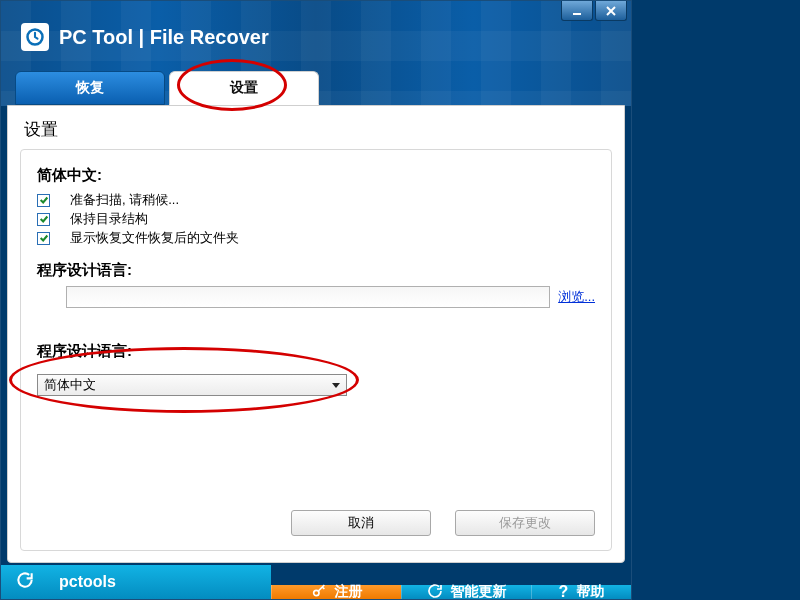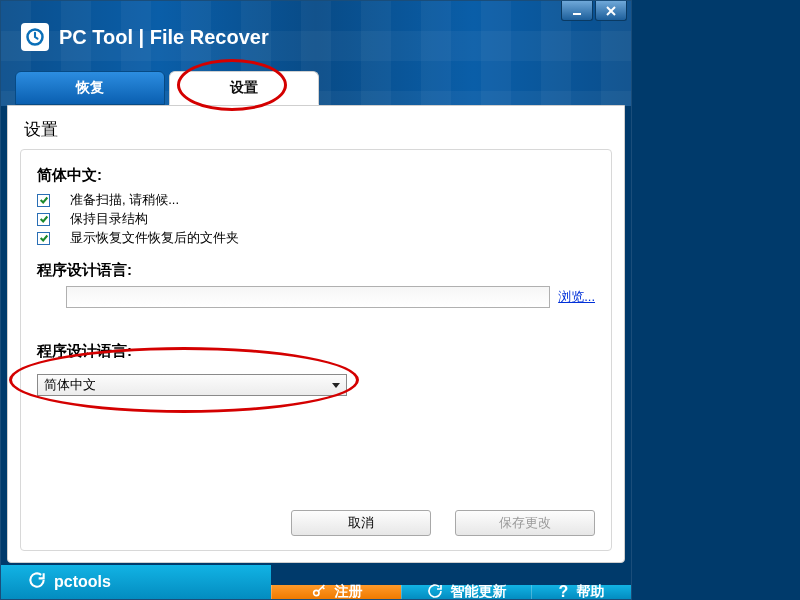--- a/index.html
+++ b/index.html
@@ -180,25 +180,25 @@
   .bottombar {
     position: absolute;
     left: 0; right: 0; bottom: 0;
     height: 34px;
     display: flex;
   }
   .brand {
     flex: 1;
     background: linear-gradient(#12b3e4,#038cc0);
     display: flex; align-items: center;
-    padding-left: 26px;
+    padding-left: 14px;
     color: #fff;
     font-weight: bold;
     font-size: 16px;
-    gap: 7px;
+    gap: 24px;
   }
   .brand svg { width: 20px; height: 20px; }
   .bb-btn {
     width: 130px;
     display: flex; align-items: center; justify-content: center;
     gap: 8px;
     color: #fff;
     font-size: 14px;
     font-weight: bold;
     border-left: 1px solid rgba(255,255,255,0.25);

